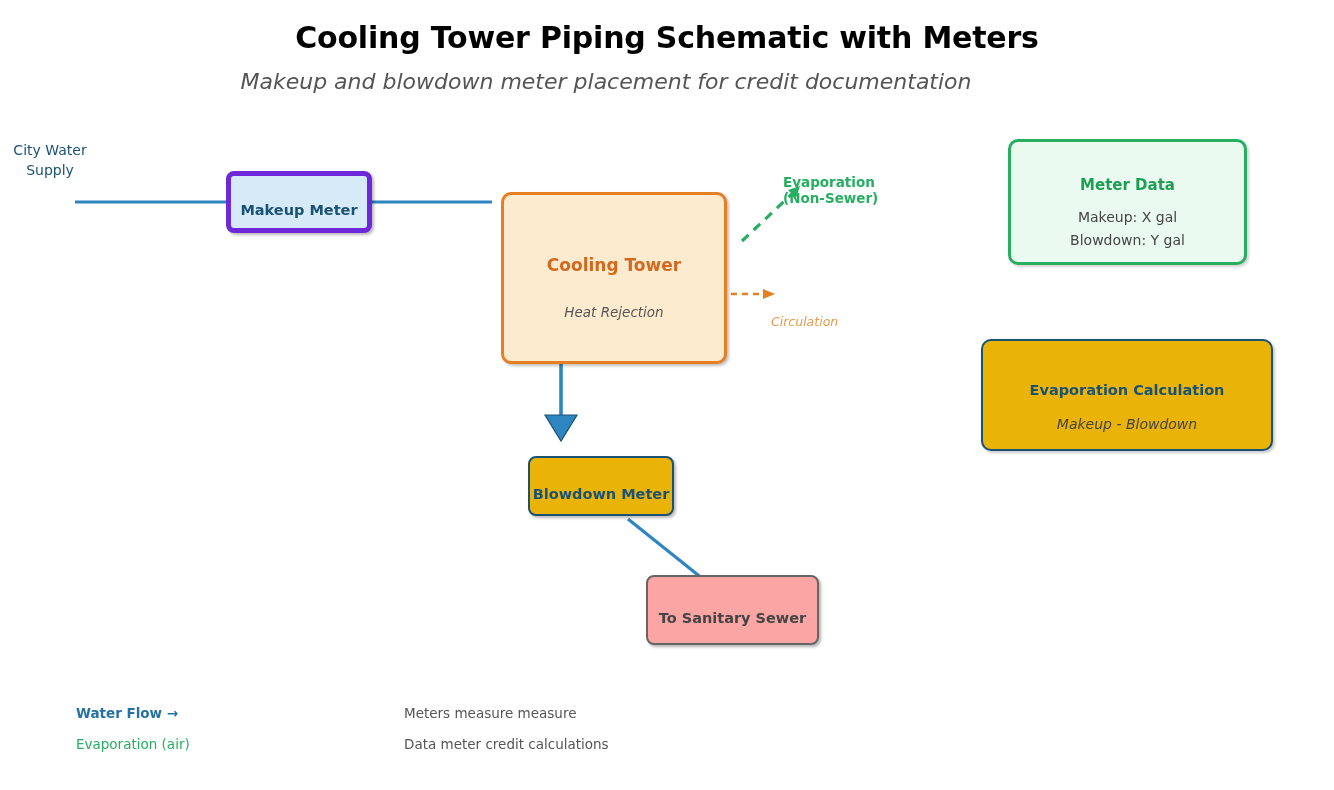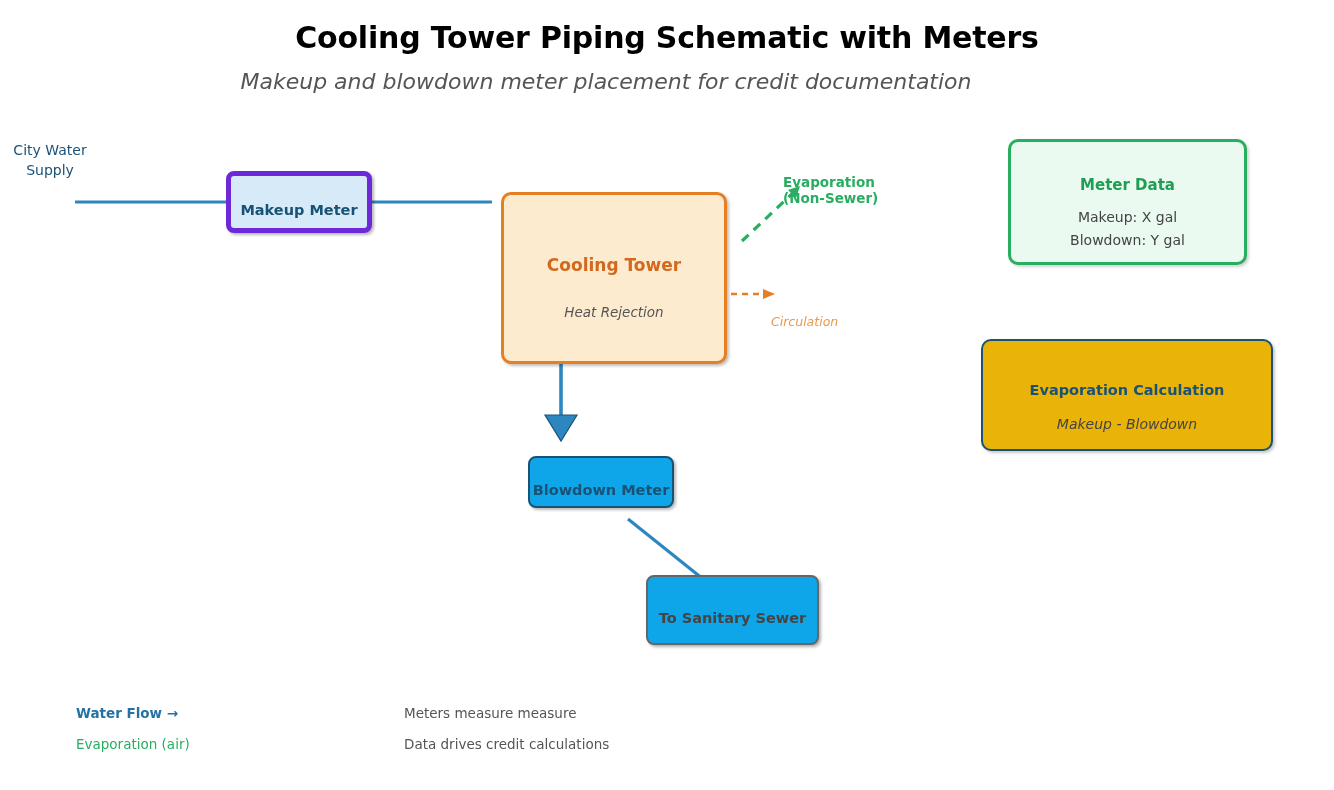--- a/index.html
+++ b/index.html
@@ -105,37 +105,37 @@
     font-style: italic;
     color: #555555;
     margin-top: 28px;
   }
 
   
   #node-blowdown-meter {
     left: 528px;
     top: 456px;
     width: 146px;
-    height: 52px;
-    background: #0ea5e9;
+    height: 60px;
+    background: #eab308;
     border: 2px solid #1a5276;
     box-shadow: 2px 2px 3px rgba(0,0,0,0.28);
   }
   #node-blowdown-meter .node-title {
     font-size: 14.5px;
     color: #1a5276;
   }
 
   
   #node-sanitary-sewer {
     left: 646px;
     top: 575px;
     width: 173px;
     height: 70px;
-    background: #0ea5e9;
+    background: #fca5a5;
     border: 2px solid #666666;
     box-shadow: 2px 2px 3px rgba(0,0,0,0.30);
   }
   #node-sanitary-sewer .node-title {
     font-size: 14.5px;
     color: #444444;
   }
 
   
   #panel-meter-data {
@@ -303,13 +303,13 @@
 </div>
 
 <div class="node" id="panel-evap-calc">
   <span class="node-title">Evaporation Calculation</span>
   <span class="node-sub">Makeup - Blowdown</span>
 </div>
 
 <div class="legend-item" id="legend-water-flow">Water Flow →</div>
 <div class="legend-item" id="legend-evaporation">Evaporation (air)</div>
 <div class="legend-item" id="legend-meters-volume">Meters measure measure</div>
-<div class="legend-item" id="legend-credit-calc">Data drives credit calculations</div>
+<div class="legend-item" id="legend-credit-calc">Data meter credit calculations</div>
 
 </body></html>

